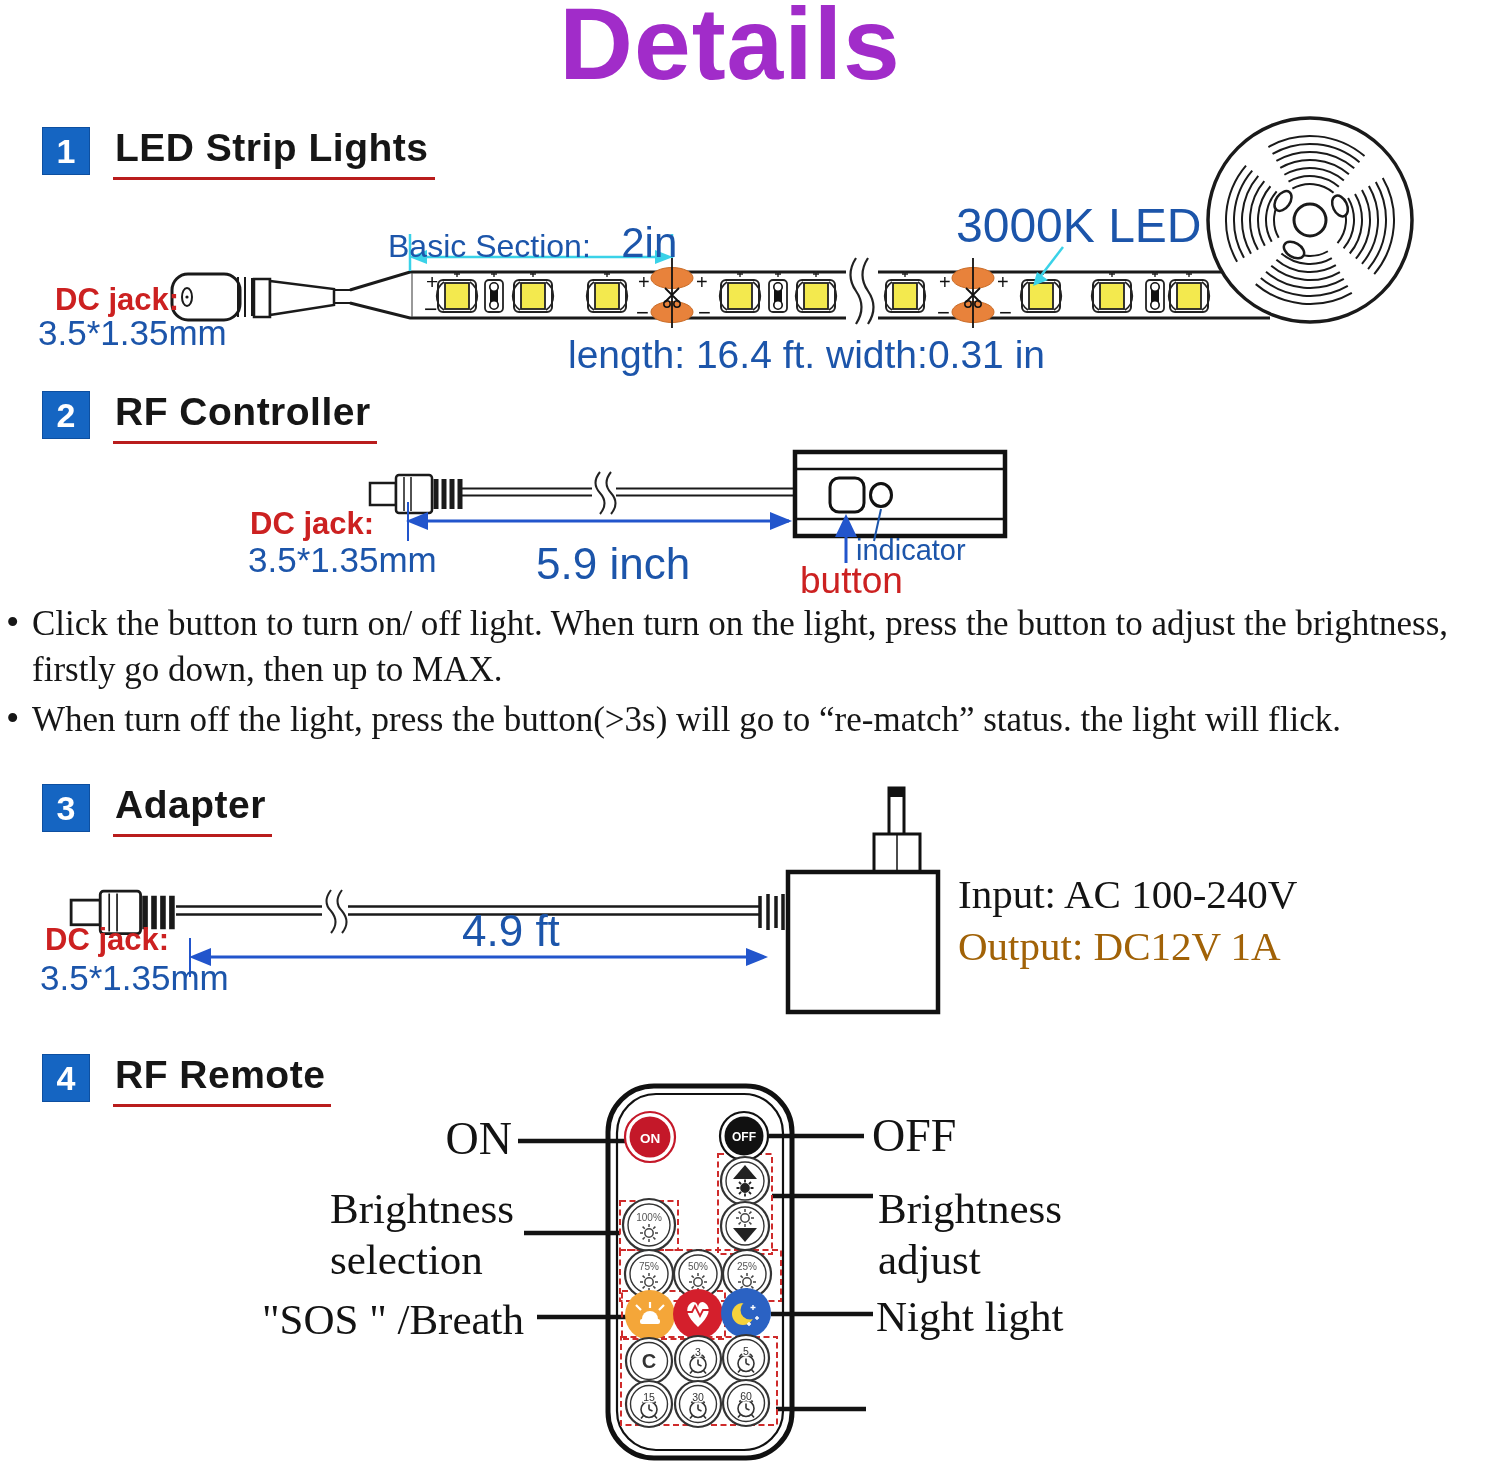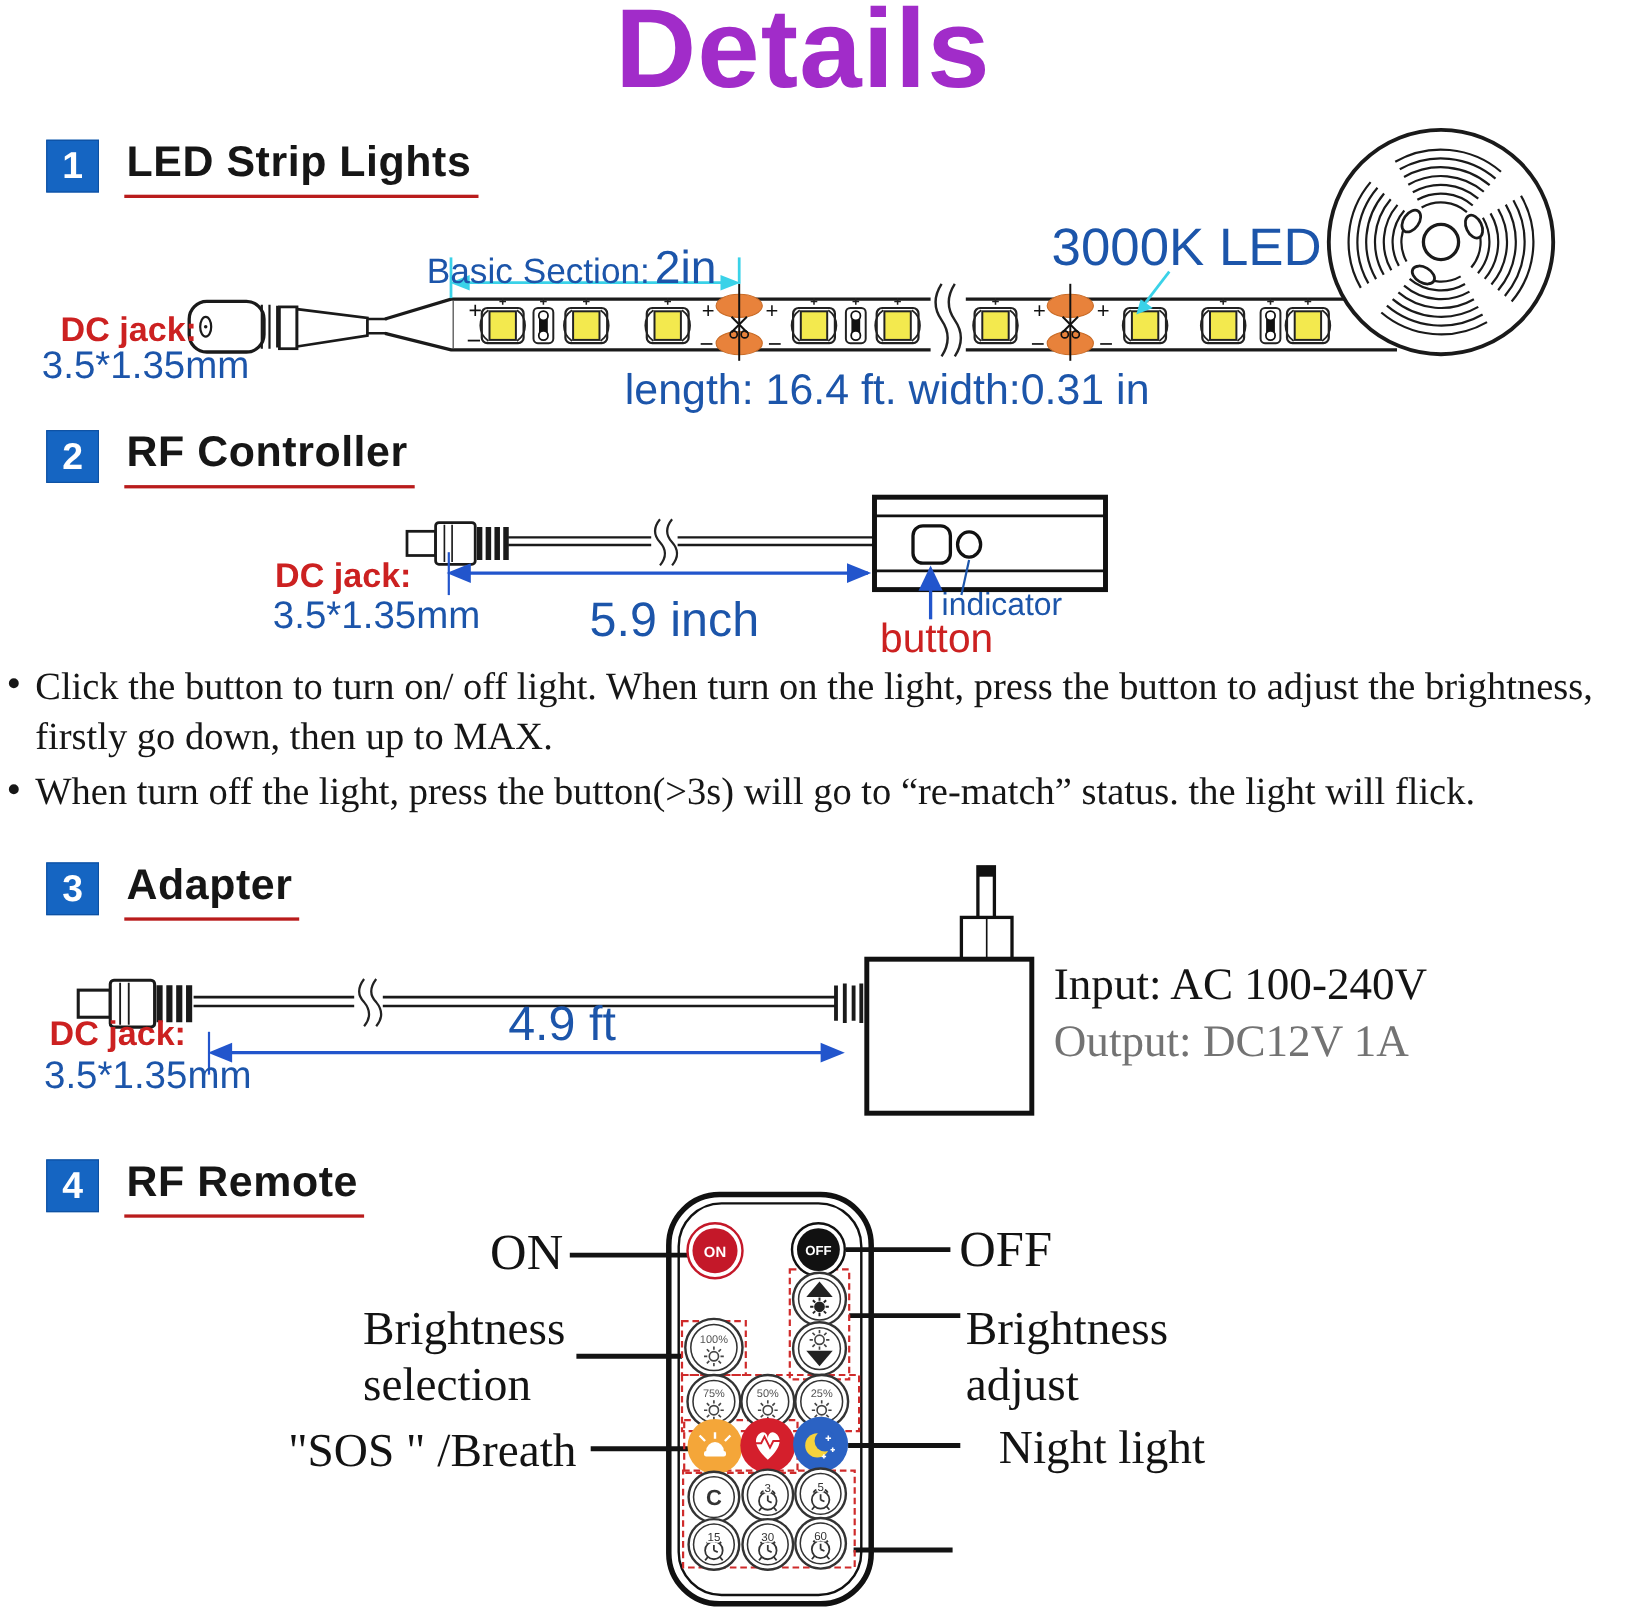--- a/index.html
+++ b/index.html
@@ -335,21 +335,21 @@
   <div class="abs title">Details</div>
 
   <div class="abs badge" style="left:42px;top:127px;">
     <span>1</span>
   </div>
   <div class="abs heading" style="left:113px;top:126px;">LED Strip Lights</div>
   <div class="abs jlabel red" style="left:55px;top:282px;">DC jack:</div>
   <div class="abs jsize blue" style="left:38px;top:313px;">3.5*1.35mm</div>
   <div class="abs blue" style="left:388px;top:219px;">
     <span style="font-size:32px;">Basic Section:</span>
-    <span style="font-size:42px;">2in</span>
+    <span style="font-size:42px;margin-left:26px;">2in</span>
   </div>
   <div class="abs blue" style="left:956px;top:198px;font-size:48px;text-align:center;">3000K LED</div>
   <div class="abs blue" style="left:540px;top:333px;font-size:39px;margin-left:28px;">length: 16.4 ft. width:0.31 in</div>
 
   <div class="abs badge" style="left:42px;top:391px;">
     <span>2</span>
   </div>
   <div class="abs heading" style="left:113px;top:390px;">RF Controller</div>
   <div class="abs jlabel red" style="left:250px;top:506px;">DC jack:</div>
   <div class="abs jsize blue" style="left:248px;top:540px;">3.5*1.35mm</div>
@@ -369,33 +369,33 @@
   </div>
 
   <div class="abs badge" style="left:42px;top:784px;">
     <span>3</span>
   </div>
   <div class="abs heading" style="left:113px;top:783px;">Adapter</div>
   <div class="abs jlabel red" style="left:45px;top:922px;">DC jack:</div>
   <div class="abs jsize blue" style="left:40px;top:958px;">3.5*1.35mm</div>
   <div class="abs blue dim" style="left:462px;top:906px;">4.9 ft</div>
   <div class="abs serif" style="left:958px;top:870px;font-size:41px;color:#141414;">Input: AC 100-240V</div>
-  <div class="abs serif" style="left:958px;top:922px;font-size:41px;color:#737373;">Output: DC12V 1A</div>
+  <div class="abs serif" style="left:958px;top:922px;font-size:41px;color:#a16207;">Output: DC12V 1A</div>
 
   <div class="abs badge" style="left:42px;top:1054px;">
     <span>4</span>
   </div>
   <div class="abs heading" style="left:113px;top:1053px;">RF Remote</div>
 
   <div class="abs serif callout" style="left:430px;top:1113px;width:82px;text-align:right;font-size:46px;">ON</div>
   <div class="abs serif callout" style="left:872px;top:1110px;font-size:46px;">OFF</div>
   <div class="abs serif callout" style="left:330px;top:1183px;">
     <div>Brightness</div>
     <div>selection</div>
   </div>
   <div class="abs serif callout" style="left:878px;top:1183px;">
     <div>Brightness</div>
     <div>adjust</div>
   </div>
   <div class="abs serif callout" style="left:262px;top:1294px;">"SOS " /Breath</div>
-  <div class="abs serif callout" style="left:908px;top:1291px;text-align:center;">Night light</div>
+  <div class="abs serif callout" style="left:876px;top:1291px;text-align:center;">Night light</div>
 
 </div>
 
 </body></html>

